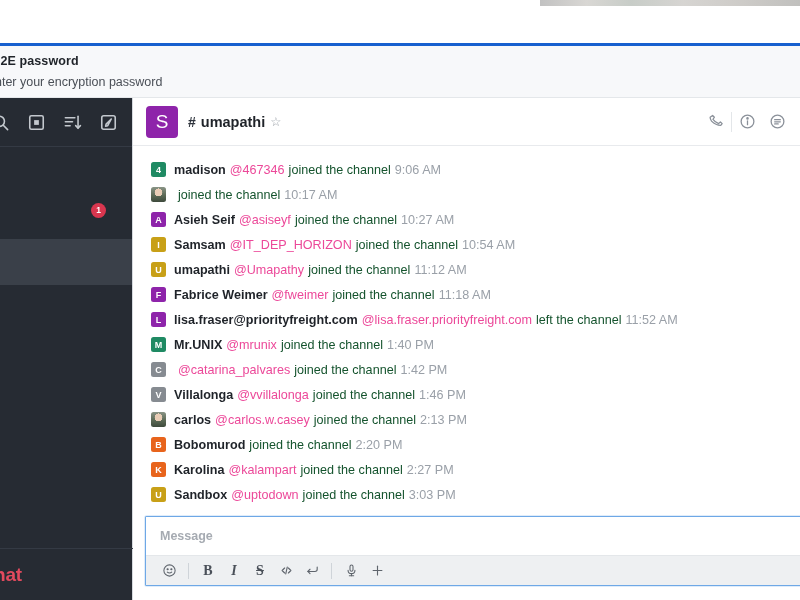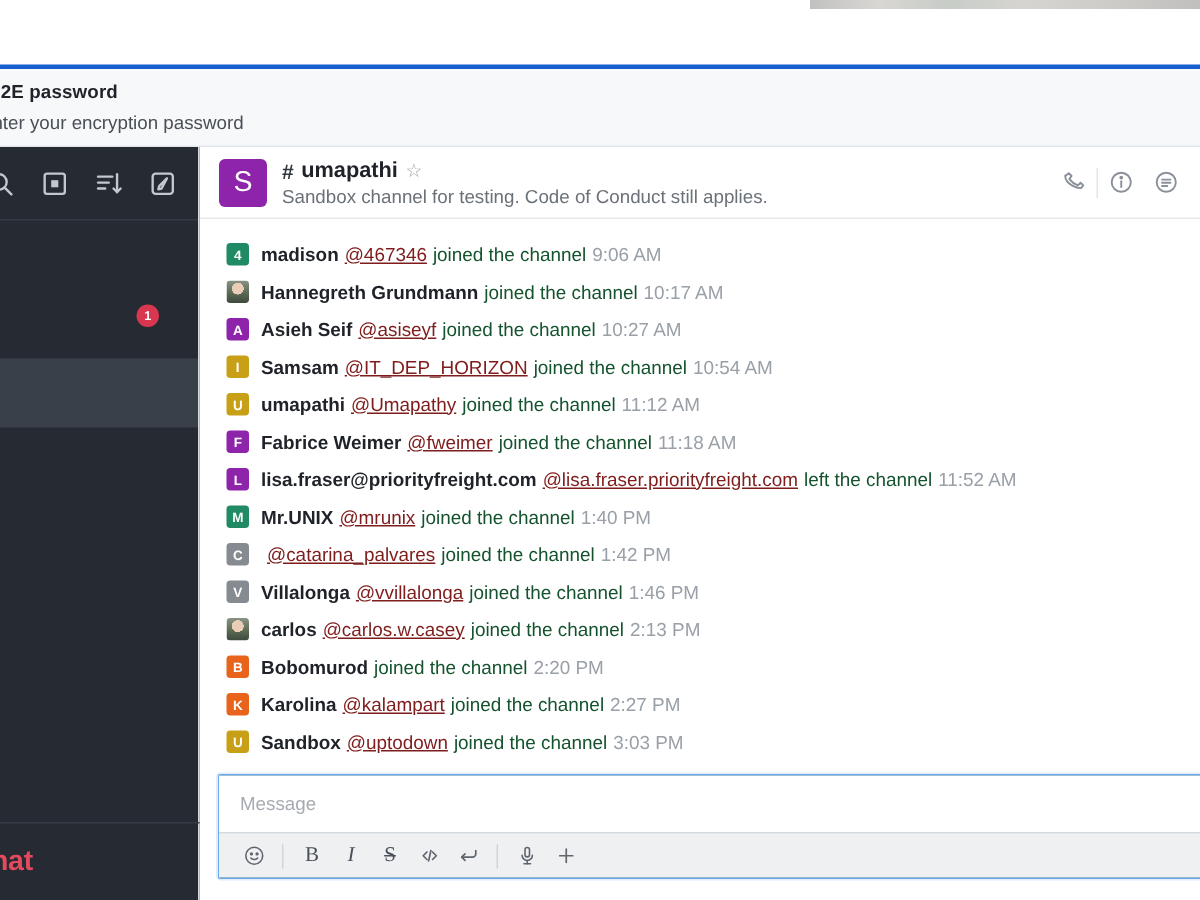--- a/index.html
+++ b/index.html
@@ -123,29 +123,29 @@
     margin-right: 8px; overflow: hidden;
   }
   .m-av.photo { background: #6f7a6b; }
   .m-av.photo .ph {
     width: 15px; height: 15px; display: block;
     background:
       radial-gradient(circle at 50% 36%, #e9cdb6 0 32%, rgba(0,0,0,0) 33%),
       linear-gradient(180deg,#8a9486 0%, #5c6a56 55%, #3e4a3c 100%);
   }
   .m-name { font-weight: bold; color: #1f2329; }
-  .m-handle { color: #7f1d1d; margin-left: 4px; text-decoration: underline; }
+  .m-handle { color: #ec4899; margin-left: 4px; }
   .m-action { color: #14532d; margin-left: 4px; }
   .m-time { color: #9aa0a8; margin-left: 4px; }
 
   
   .composer-wrap { padding: 0 0 14px 12px; background: #fff; }
   .composer {
     border: 1px solid #6ea8e6; border-right: none; border-radius: 2px 0 0 2px;
-    background: #0c4a6e; box-shadow: 0 0 0 1px rgba(110,168,230,.22);
+    background: #0c4a6e; box-shadow: 0 0 0 1px rgba(110,168,230,.22); font-weight: bold;
   }
   .composer-input {
     height: 38px; display: flex; align-items: center; padding: 0 14px;
     font-size: 12.5px; color: #a6abb2; background: #fff;
   }
   .composer-bar {
     height: 30px; background: #eef0f2; display: flex; align-items: center;
     padding: 0 10px; gap: 0; border-top: 1px solid #e4e7ea;
   }
   .cbtn {
@@ -225,21 +225,20 @@
     <div class="channel">
 
       <div class="ch-header">
         <div class="ch-avatar" style="background: rgb(142, 36, 170);">S</div>
         <div class="ch-meta">
           <div class="ch-name-row">
             <span class="hash">#</span>
             <span class="ch-name">umapathi</span>
             <span class="star">☆</span>
           </div>
-          <div class="ch-topic">Sandbox channel for testing. Code of Conduct still applies.</div>
         </div>
         <div class="ch-actions">
           <span class="ch-act">
             <svg viewBox="0 0 24 24" fill="none" stroke="currentColor" stroke-width="1.8" stroke-linejoin="round">
               <path d="M6.5 3.5 L9 6 L7 9 q3 4 8 6 l2.5-2.5 2.5 2.5 -2 2.5 q-7 0-13-6 -2-2.5-2-5.5 z"></path>
             </svg>
           </span>
           <span class="act-sep"></span>
           <span class="ch-act">
             <svg viewBox="0 0 24 24" fill="none" stroke="currentColor" stroke-width="1.8" stroke-linecap="round">
@@ -264,21 +263,20 @@
             <span class="m-av" style="background: rgb(31, 138, 99);">4</span>
             <span class="m-name">madison</span>
             <span class="m-handle">@467346</span>
             <span class="m-action">joined the channel</span>
             <span class="m-time">9:06 AM</span>
           </div>
           <div class="msg">
             <span class="m-av photo">
               <span class="ph"></span>
             </span>
-            <span class="m-name">Hannegreth Grundmann</span>
             <span class="m-action">joined the channel</span>
             <span class="m-time">10:17 AM</span>
           </div>
           <div class="msg">
             <span class="m-av" style="background: rgb(142, 36, 170);">A</span>
             <span class="m-name">Asieh Seif</span>
             <span class="m-handle">@asiseyf</span>
             <span class="m-action">joined the channel</span>
             <span class="m-time">10:27 AM</span>
           </div>

